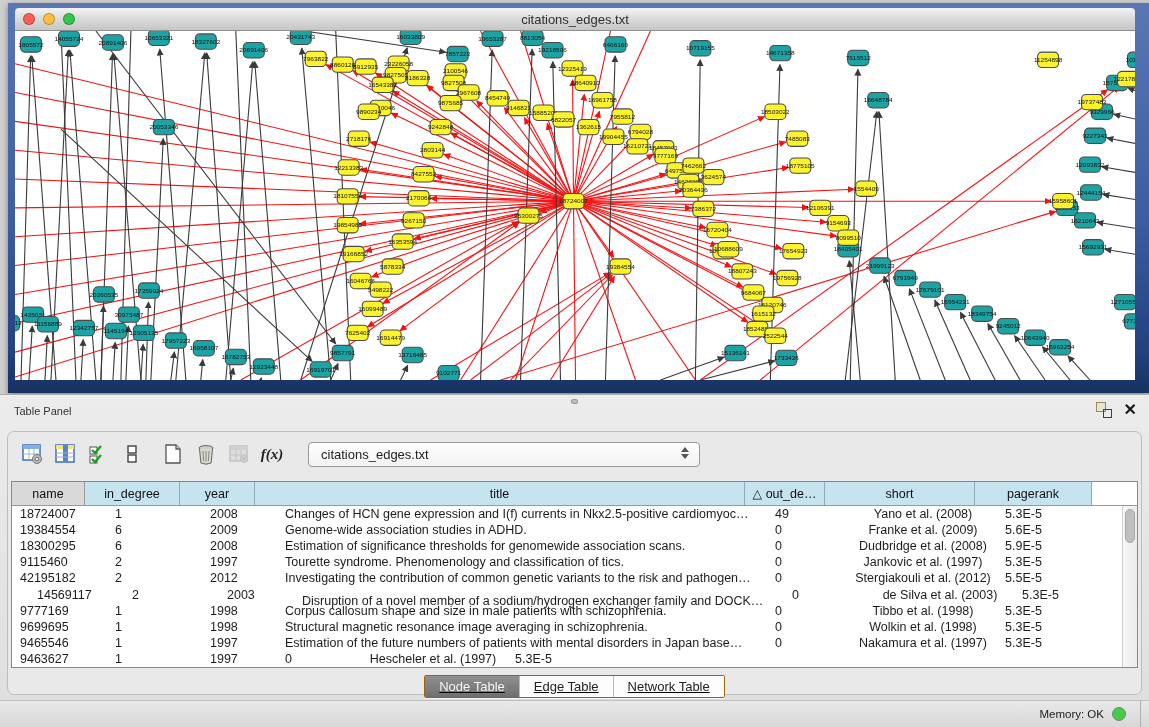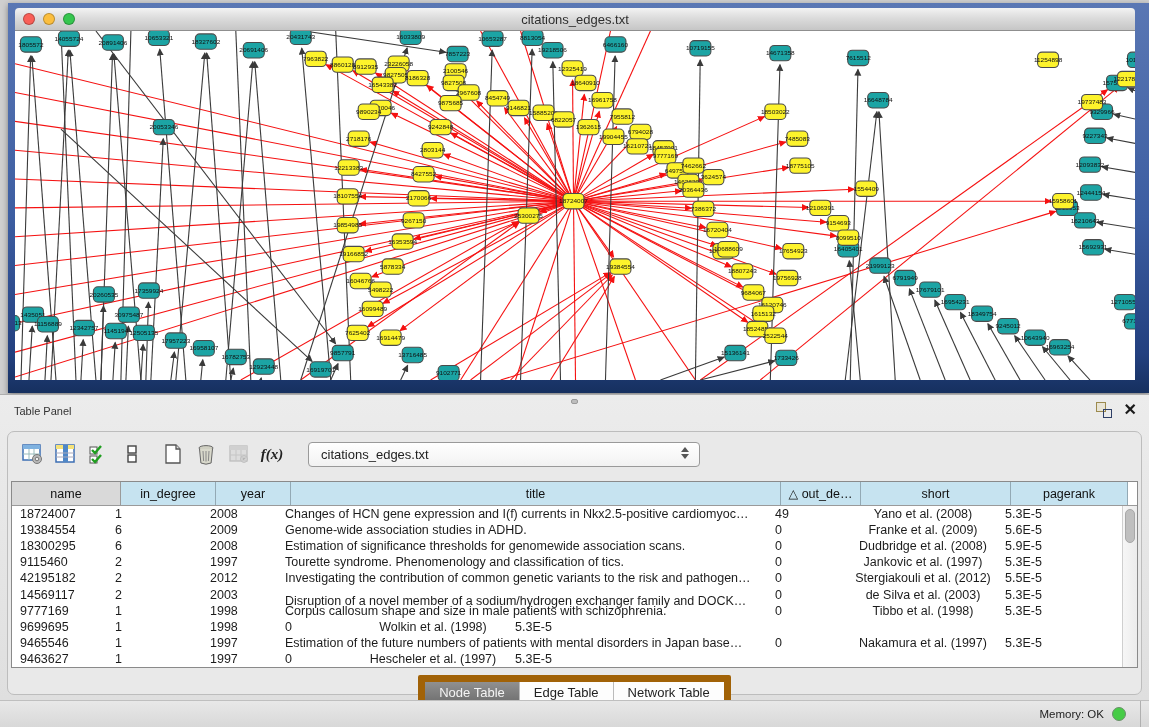--- a/index.html
+++ b/index.html
@@ -86,21 +86,21 @@
   }
   .td.center { text-align:center; }
   .scrollbar {
     position:absolute; right:0; top:0; bottom:0; width:15px;
     background:linear-gradient(90deg,#f6f6f6,#ececec); border-left:1px solid #cfcfcf;
   }
   .thumb { position:absolute; left:2px; top:3px; width:10px; height:34px; background:#bfbfbf; border:1px solid #a8a8a8; border-radius:6px; }
 
   
   .tabs { position:absolute; left:0; right:0; top:243px; display:flex; justify-content:center; }
-  .seg { display:flex; border:7px solid #a16207; border-radius:2px; overflow:hidden; background:#fff; box-shadow:0 1px 1px rgba(255,255,255,.8); }
+  .seg { display:flex; border:1px solid #a16207; border-radius:2px; overflow:hidden; background:#fff; box-shadow:0 1px 1px rgba(255,255,255,.8);text-decoration:underline; }
   .seg .tab {
     padding:3px 14px; font-size:13px; color:#222; background:#fdfdfd; border-right:1px solid #bbb;
     height:21px; display:flex; align-items:center;
   }
   .seg .tab:last-child { border-right:none; }
   .seg .tab.active { background:linear-gradient(180deg,#909090,#6f6f6f); color:#f4f4f4; }
 
   
   .statusbar {
     position:absolute; left:0; top:700px; width:1149px; height:27px;
@@ -901,21 +901,21 @@
         <span>citations_edges.txt</span>
         <span class="dd-arrows">
             <i class="dd-up"></i>
             <i class="dd-down"></i>
           </span>
       </div>
     </div>
 
     <div class="grid-wrap">
       <div class="thead">
-          <div class="th first" style="width: 109px;">name</div>
+          <div class="th first" style="width: 73px;">name</div>
           <div class="th" style="width: 95px;">in_degree</div>
           <div class="th" style="width: 75px;">year</div>
           <div class="th" style="width: 490px;">title</div>
           <div class="th" style="width: 80px;">△ out_de…</div>
           <div class="th" style="width: 150px;">short</div>
           <div class="th" style="width: 117px;">pagerank</div>
         </div>
       <div class="tbody">
         <div class="tr">
             <div class="td" style="width: 95px;">18724007</div>
@@ -956,41 +956,42 @@
           <div class="tr">
             <div class="td" style="width: 95px;">42195182</div>
             <div class="td" style="width: 95px;">2</div>
             <div class="td" style="width: 75px;">2012</div>
             <div class="td" style="width: 490px;">Investigating the contribution of common genetic variants to the risk and pathogen…</div>
             <div class="td" style="width: 80px;">0</div>
             <div class="td center" style="width: 150px;">Stergiakouli et al. (2012)</div>
             <div class="td" style="width: 117px;">5.5E-5</div>
           </div>
           <div class="tr">
-            <div class="td" style="width: 95px;">14569117</div>
+            <div class="td" style="width: 95px; margin-left: 17px;">14569117</div>
             <div class="td" style="width: 95px;">2</div>
             <div class="td" style="width: 75px;">2003</div>
             <div class="td" style="width: 490px; margin-top: 12px;">Disruption of a novel member of a sodium/hydrogen exchanger family and DOCK…</div>
             <div class="td" style="width: 80px;">0</div>
             <div class="td center" style="width: 150px;">de Silva et al. (2003)</div>
             <div class="td" style="width: 117px;">5.3E-5</div>
           </div>
           <div class="tr">
             <div class="td" style="width: 95px;">9777169</div>
             <div class="td" style="width: 95px;">1</div>
             <div class="td" style="width: 75px;">1998</div>
             <div class="td" style="width: 490px;">Corpus callosum shape and size in male patients with schizophrenia.</div>
             <div class="td" style="width: 80px;">0</div>
             <div class="td center" style="width: 150px;">Tibbo et al. (1998)</div>
             <div class="td" style="width: 117px;">5.3E-5</div>
           </div>
           <div class="tr">
             <div class="td" style="width: 95px;">9699695</div>
             <div class="td" style="width: 95px;">1</div>
             <div class="td" style="width: 75px;">1998</div>
+            <div class="td" style="width: 490px;">Structural magnetic resonance image averaging in schizophrenia.</div>
             <div class="td" style="width: 80px;">0</div>
             <div class="td center" style="width: 150px;">Wolkin et al. (1998)</div>
             <div class="td" style="width: 117px;">5.3E-5</div>
           </div>
           <div class="tr">
             <div class="td" style="width: 95px;">9465546</div>
             <div class="td" style="width: 95px;">1</div>
             <div class="td" style="width: 75px;">1997</div>
             <div class="td" style="width: 490px;">Estimation of the future numbers of patients with mental disorders in Japan base…</div>
             <div class="td" style="width: 80px;">0</div>

